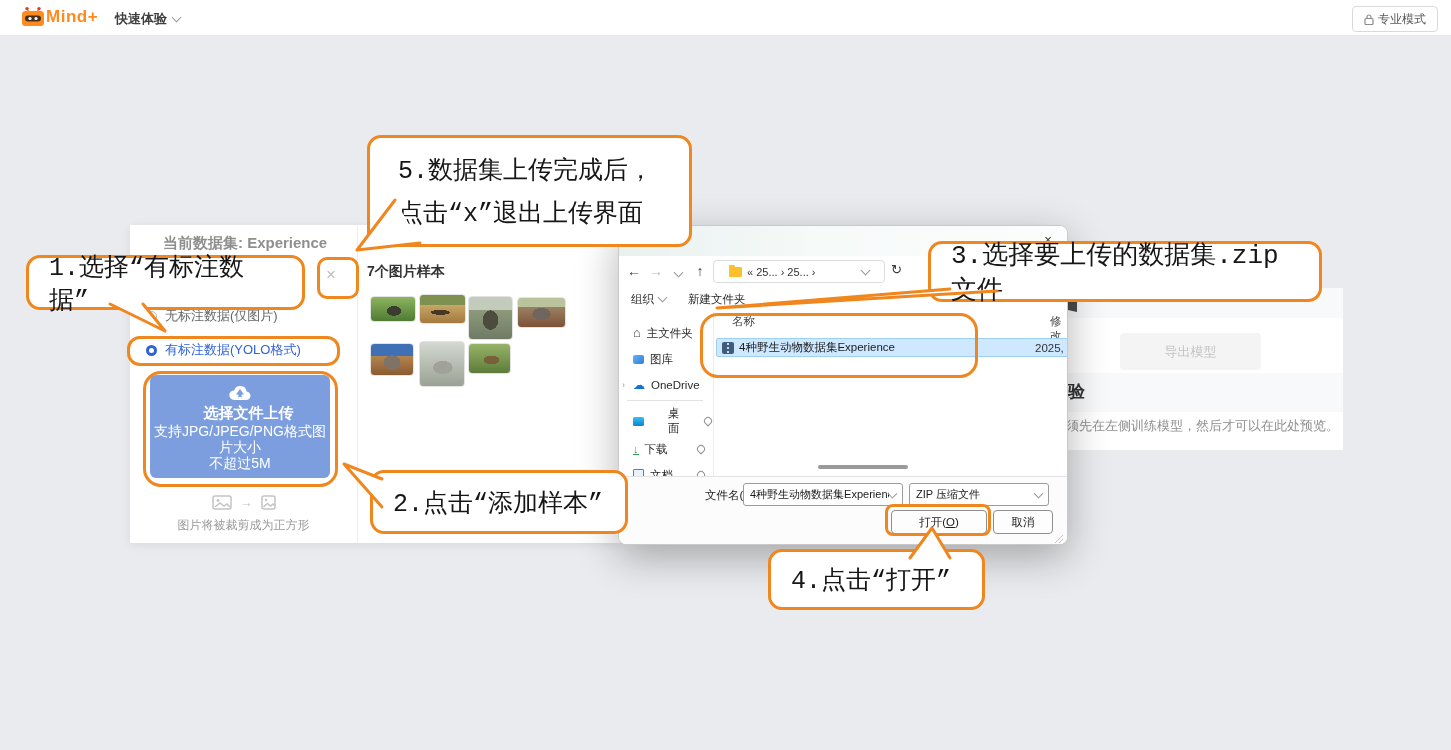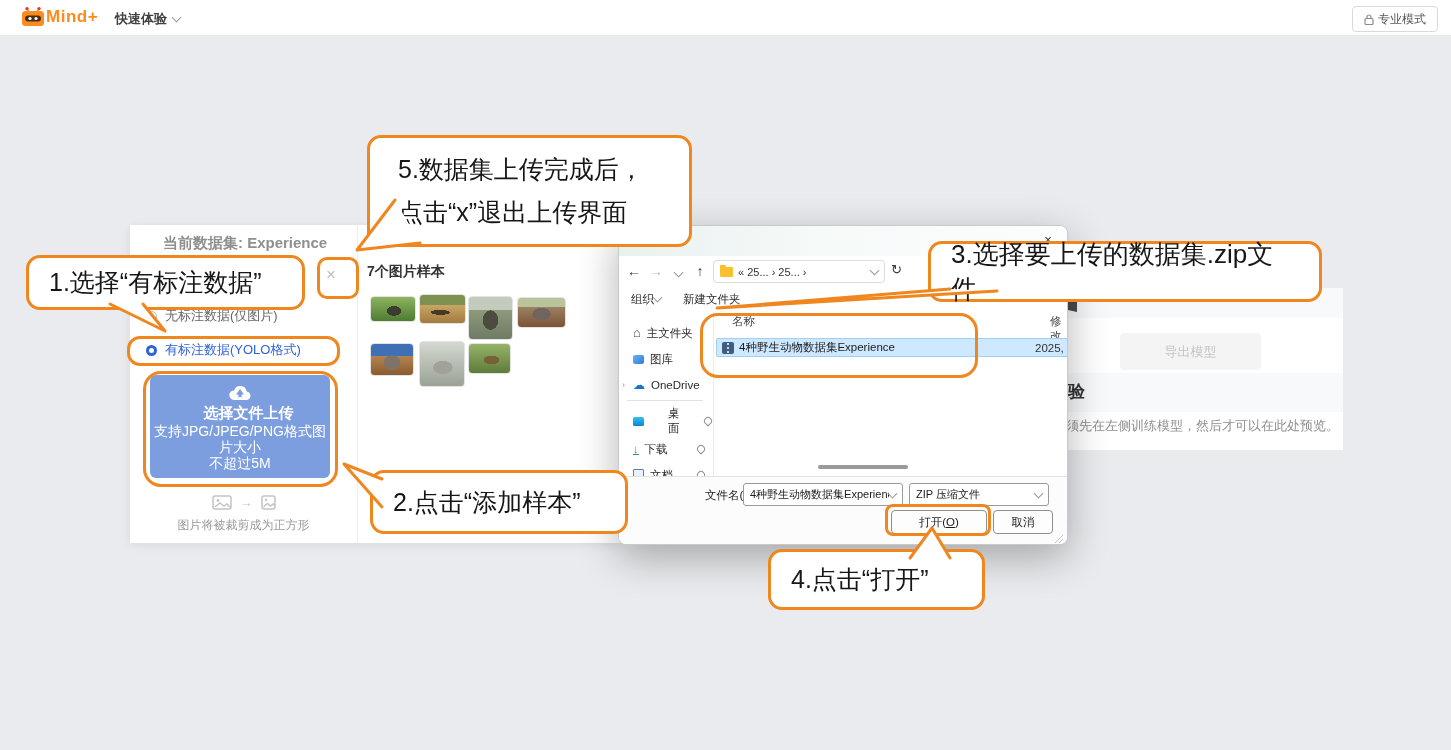--- a/index.html
+++ b/index.html
@@ -42,21 +42,21 @@
   .icon-frag{position:absolute;left:408px;top:11px;width:9px;height:13px;background:#4c4c4c;clip-path:polygon(0 10%,100% 0,100% 100%,0 85%);}
   
   .dialog{position:absolute;left:618px;top:225px;width:450px;height:320px;background:#fff;border-radius:8px;
     box-shadow:0 12px 40px rgba(0,0,0,.30);border:1px solid #c9c9c9;box-sizing:border-box;overflow:hidden;z-index:20;}
   .dlg-titlebar{position:absolute;left:0;top:0;width:100%;height:30px;background:linear-gradient(90deg,#e9f1ef,#f6faf9 45%,#fcfdfd);}
   .dlg-close{position:absolute;right:10px;top:5px;width:18px;height:18px;font-size:13px;color:#333;text-align:center;line-height:18px;cursor:pointer;}
   .dlg-nav{position:absolute;left:0;top:30px;width:100%;height:30px;display:flex;align-items:center;}
   .nav-ic{font-size:14px;color:#3b3b3b;width:22px;text-align:center;cursor:pointer;}
   .nav-ic.dis{color:#b9b9b9;}
   .addr{position:absolute;left:94px;top:4px;width:172px;height:23px;border:1px solid #dcdcdc;border-radius:4px;background:#fff;
-    display:flex;align-items:center;gap:5px;padding:0 6px;box-sizing:border-box;font-size:11px;color:#333;}
+    display:flex;align-items:center;gap:5px;padding:0 15px;box-sizing:border-box;font-size:11px;color:#333;}
   .folder-ic{width:13px;height:10px;background:#fbc02d;border-radius:1px;position:relative;flex:none;}
   .folder-ic::before{content:"";position:absolute;left:0;top:-2px;width:6px;height:3px;background:#fbc02d;border-radius:1px 1px 0 0;}
   .refresh{position:absolute;left:272px;top:6px;font-size:13px;color:#3b3b3b;cursor:pointer;}
   .dlg-toolbar{position:absolute;left:0;top:60px;width:100%;height:26px;display:flex;align-items:center;gap:22px;padding-left:12px;box-sizing:border-box;font-size:11.5px;color:#2b2b2b;}
   .dlg-body{position:absolute;left:0;top:86px;width:100%;height:164px;}
   .sidebar{position:absolute;left:0;top:0;width:94px;height:164px;font-size:11.5px;color:#2b2b2b;}
   .side-item{position:absolute;left:0;width:94px;height:22px;display:flex;align-items:center;gap:6px;padding-left:14px;box-sizing:border-box;cursor:pointer;}
   .side-div{position:absolute;left:8px;width:76px;height:1px;background:#e2e2e2;}
   .pin{width:6px;height:6px;border:1.3px solid #8f8f8f;border-radius:50% 50% 50% 0;transform:rotate(-45deg);margin-left:auto;margin-right:8px;flex:none;}
   .expander{position:absolute;left:3px;font-size:9px;color:#9a9a9a;}
@@ -72,21 +72,21 @@
     padding:0 6px;box-sizing:border-box;font-size:11px;color:#1b1b1b;cursor:pointer;}
   .combo .chev{margin-left:auto;}
   .dlg-btn{position:absolute;height:22px;border:1px solid #8f8f8f;border-radius:4px;background:#fdfdfd;font-size:11.5px;color:#1b1b1b;
     display:flex;align-items:center;justify-content:center;cursor:pointer;}
   .grip{position:absolute;right:4px;bottom:4px;width:10px;height:10px;
     background:repeating-linear-gradient(135deg,transparent 0 2px,#c3c3c3 2px 3px);clip-path:polygon(100% 0,100% 100%,0 100%);}
   .u{text-decoration:underline;}
   
   .ring{position:absolute;border:3px solid #f0861e;background:transparent;z-index:44;pointer-events:none;}
   .callout{position:absolute;background:#fff;border:3px solid #f0861e;border-radius:14px;z-index:45;
-    color:#161616;font-size:25px;display:flex;align-items:center;padding:0 20px;box-sizing:border-box;}
+    color:#161616;font-size:25px;display:flex;align-items:center;padding:0 20px;box-sizing:border-box;font-family:Liberation Mono, monospace;}
   .tail{position:absolute;z-index:46;pointer-events:none;}
   
   svg{display:block;}
 </style>
 </head>
 <body>
 
 <div class="header">
   <div class="logo-wrap">
     <span>
@@ -202,21 +202,21 @@
     <span class="nav-ic">↑</span>
     <div class="addr">
       <span class="folder-ic"></span>
       <span style="white-space:nowrap;overflow:hidden;">«  25...  ›  25...  ›</span>
       <span class="chev" style="margin-left:auto;"></span>
     </div>
     <span class="refresh">↻</span>
   </div>
 
   <div class="dlg-toolbar">
-    <span style="display:flex;align-items:center;cursor:pointer;">
+    <span style="display:flex;align-items:center;gap:5px;cursor:pointer;">
       <span>组织</span>
       <span class="chev"></span>
     </span>
     <span style="cursor:pointer;">新建文件夹</span>
   </div>
 
   <div class="dlg-body">
     <div class="sidebar">
       <div class="side-item" style="top:10px;">
         <span style="color:#444;font-size:13px;line-height:10px;">⌂</span>

